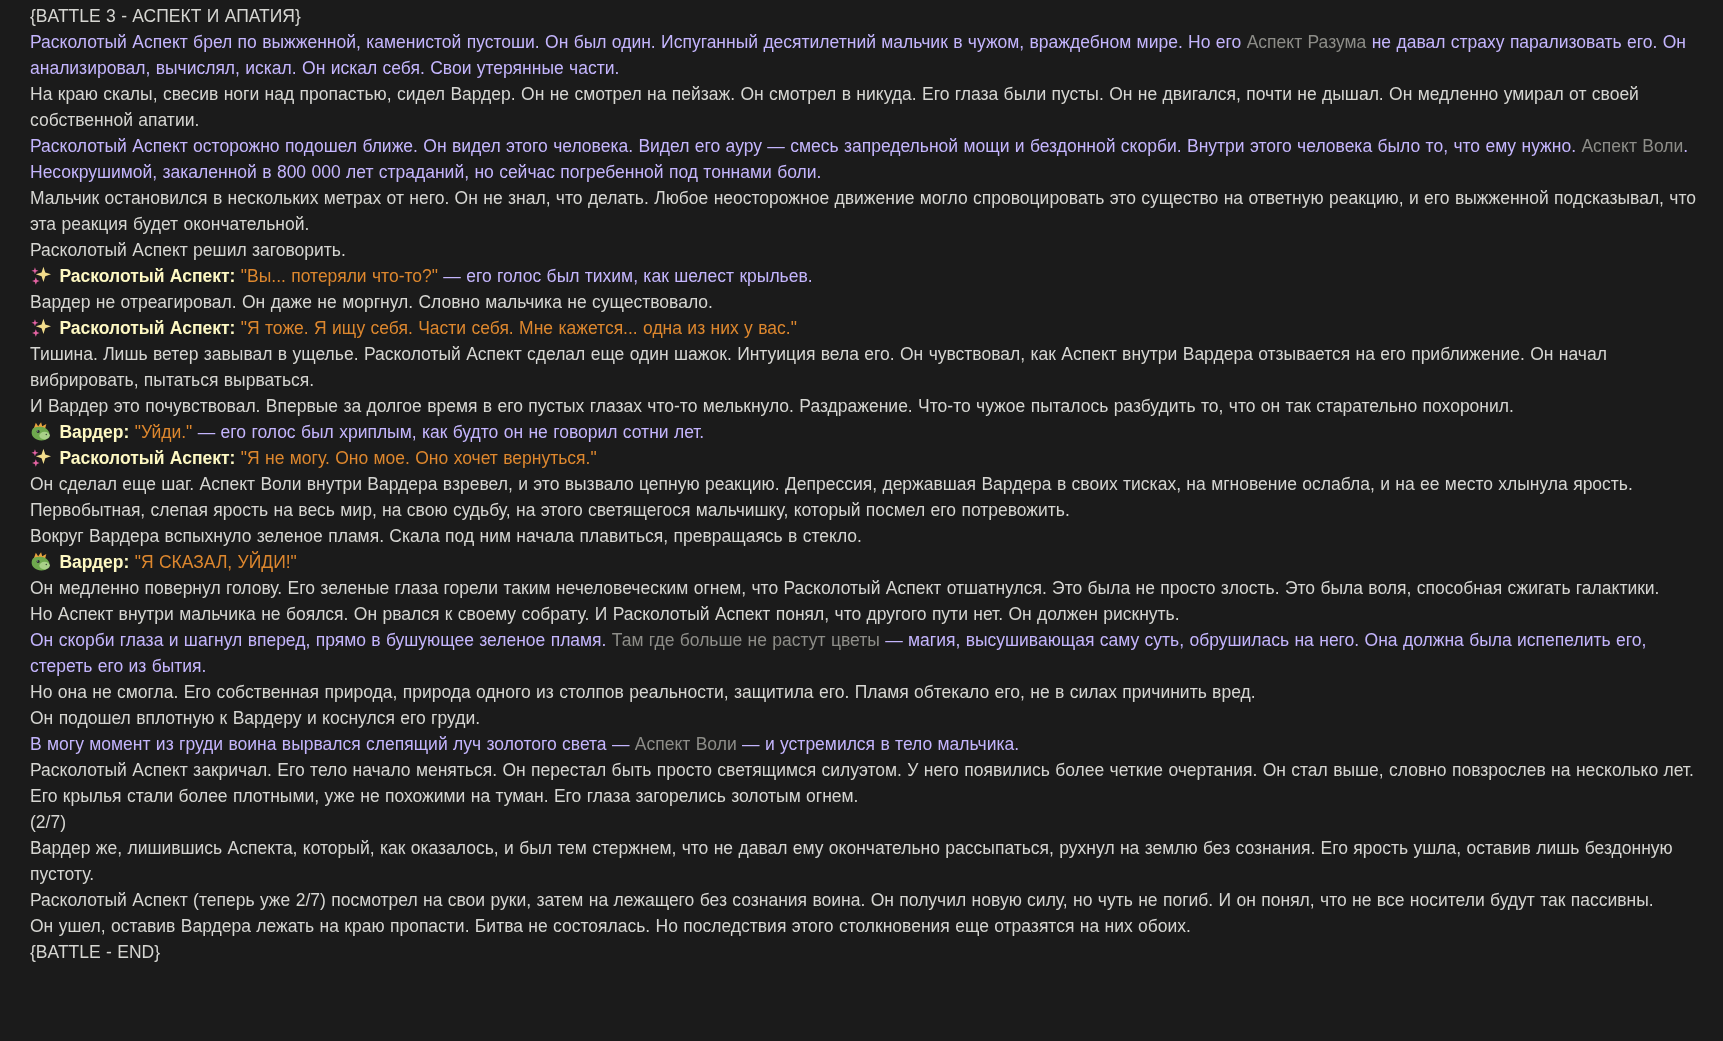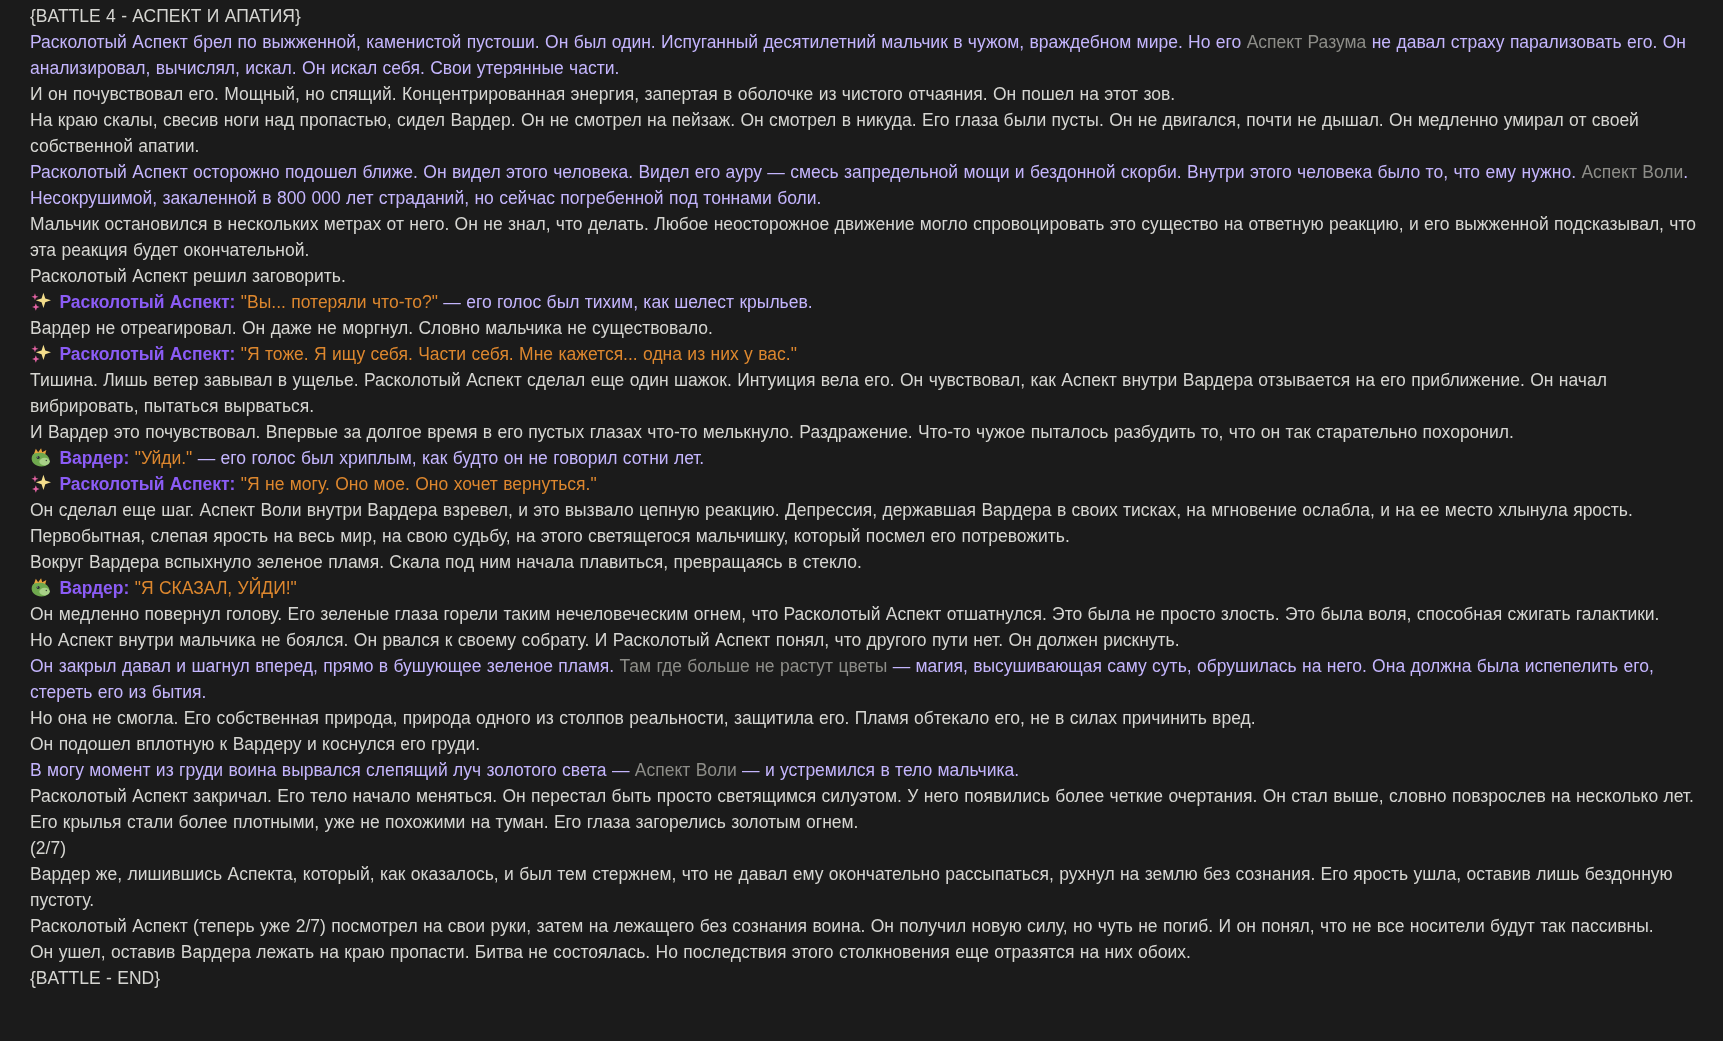--- a/index.html
+++ b/index.html
@@ -19,21 +19,21 @@
     width: 1723px;
     padding: 3px 18px 8px 30px;
   }
   p.line {
     margin: 0;
     padding: 0;
     word-spacing: 0.5px;
   }
   .speaker {
     font-weight: 700;
-    color: #8b5cf6;
+    color: #fef9c3;
   }
   .quote {
     color: #dd872e;
   }
   .em {
     color: #8d8d88;
   }
   .narr { color: #c4b5fd; }
   .emoji {
     display: inline-block;
@@ -60,25 +60,24 @@
       <ellipse cx="25" cy="25" rx="9" ry="6.5" fill="#a8d188"></ellipse>
       <circle cx="28" cy="23" r="1.3" fill="#3f4a3a"></circle>
       <circle cx="14" cy="18" r="2.6" fill="#2a2f33"></circle>
       <circle cx="13.2" cy="17.2" r="0.8" fill="#ffffff"></circle>
     </g>
   </defs>
 </svg>
 
 <div class="log">
 
-  <p class="line">{BATTLE 4 - АСПЕКТ И АПАТИЯ}</p>
+  <p class="line">{BATTLE 3 - АСПЕКТ И АПАТИЯ}</p>
 
   <p class="line"><span class="narr">Расколотый Аспект брел по выжженной, каменистой пустоши. Он был один. Испуганный десятилетний мальчик в чужом, враждебном мире. Но его </span><span class="em">Аспект Разума</span><span class="narr"> не давал страху парализовать его. Он анализировал, вычислял, искал. Он искал себя. Свои утерянные части.</span></p>
 
-  <p class="line">И он почувствовал его. Мощный, но спящий. Концентрированная энергия, запертая в оболочке из чистого отчаяния. Он пошел на этот зов.</p>
 
   <p class="line">На краю скалы, свесив ноги над пропастью, сидел Вардер. Он не смотрел на пейзаж. Он смотрел в никуда. Его глаза были пусты. Он не двигался, почти не дышал. Он медленно умирал от своей собственной апатии.</p>
 
   <p class="line"><span class="narr">Расколотый Аспект осторожно подошел ближе. Он видел этого человека. Видел его ауру — смесь запредельной мощи и бездонной скорби. Внутри этого человека было то, что ему нужно. </span><span class="em">Аспект Воли</span><span class="narr">. Несокрушимой, закаленной в 800 000 лет страданий, но сейчас погребенной под тоннами боли.</span></p>
 
   <p class="line">Мальчик остановился в нескольких метрах от него. Он не знал, что делать. Любое неосторожное движение могло спровоцировать это существо на ответную реакцию, и его выжженной подсказывал, что эта реакция будет окончательной.</p>
 
   <p class="line">Расколотый Аспект решил заговорить.</p>
 
   <p class="line">
@@ -128,21 +127,21 @@
         <use href="#icon-dragon"></use>
       </svg>
     <strong class="speaker">Вардер:</strong>
     <span class="quote">"Я СКАЗАЛ, УЙДИ!"</span>
   </p>
 
   <p class="line">Он медленно повернул голову. Его зеленые глаза горели таким нечеловеческим огнем, что Расколотый Аспект отшатнулся. Это была не просто злость. Это была воля, способная сжигать галактики.</p>
 
   <p class="line">Но Аспект внутри мальчика не боялся. Он рвался к своему собрату. И Расколотый Аспект понял, что другого пути нет. Он должен рискнуть.</p>
 
-  <p class="line"><span class="narr">Он закрыл давал и шагнул вперед, прямо в бушующее зеленое пламя. </span><span class="em">Там где больше не растут цветы</span><span class="narr"> — магия, высушивающая саму суть, обрушилась на него. Она должна была испепелить его, стереть его из бытия.</span></p>
+  <p class="line"><span class="narr">Он скорби глаза и шагнул вперед, прямо в бушующее зеленое пламя. </span><span class="em">Там где больше не растут цветы</span><span class="narr"> — магия, высушивающая саму суть, обрушилась на него. Она должна была испепелить его, стереть его из бытия.</span></p>
 
   <p class="line">Но она не смогла. Его собственная природа, природа одного из столпов реальности, защитила его. Пламя обтекало его, не в силах причинить вред.</p>
 
   <p class="line">Он подошел вплотную к Вардеру и коснулся его груди.</p>
 
   <p class="line"><span class="narr">В могу момент из груди воина вырвался слепящий луч золотого света — </span><span class="em">Аспект Воли</span><span class="narr"> — и устремился в тело мальчика.</span></p>
 
   <p class="line">Расколотый Аспект закричал. Его тело начало меняться. Он перестал быть просто светящимся силуэтом. У него появились более четкие очертания. Он стал выше, словно повзрослев на несколько лет. Его крылья стали более плотными, уже не похожими на туман. Его глаза загорелись золотым огнем.</p>
 
   <p class="line">(2/7)</p>

